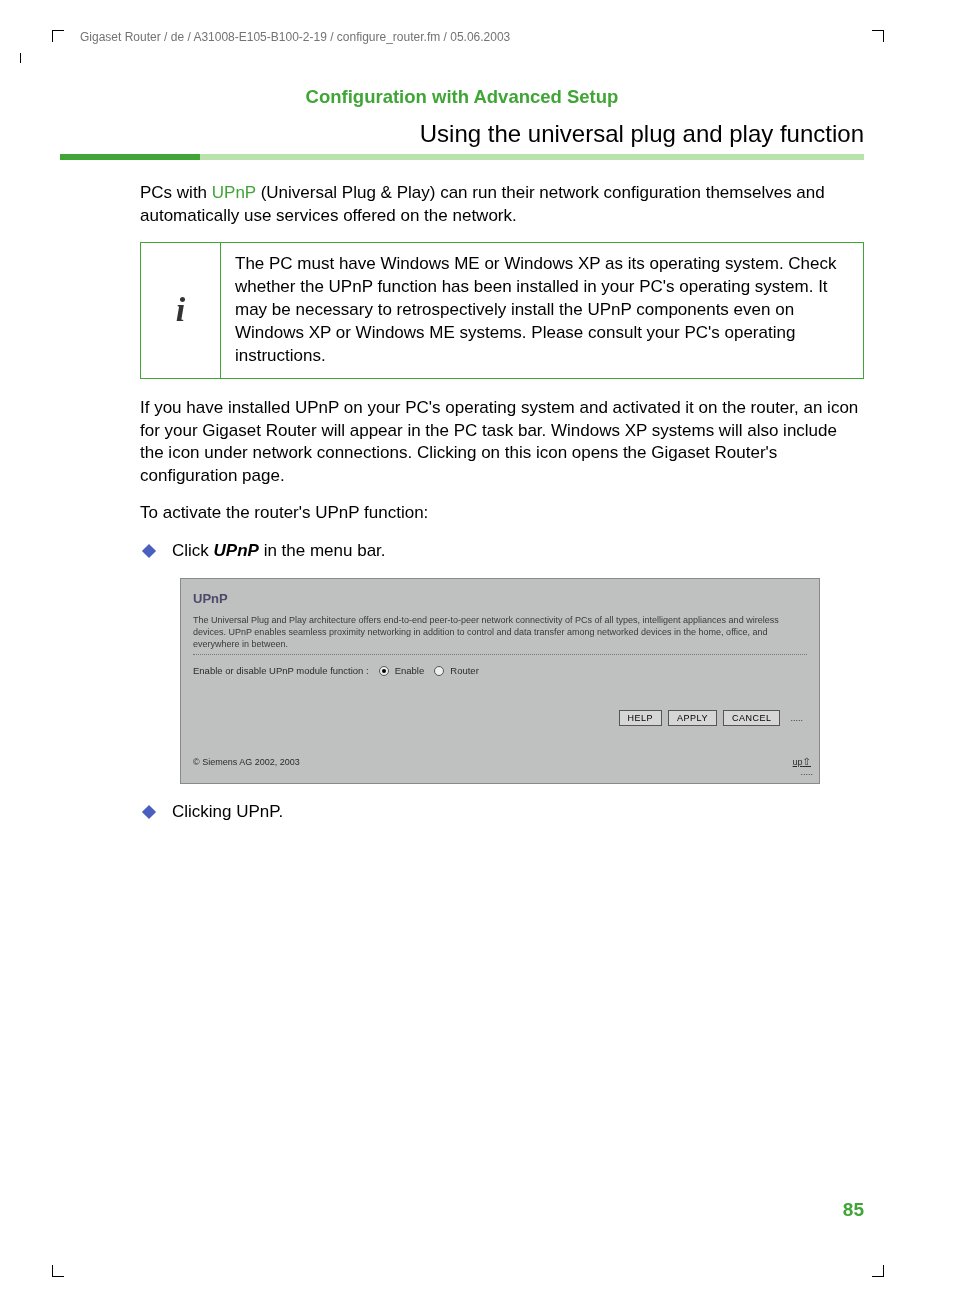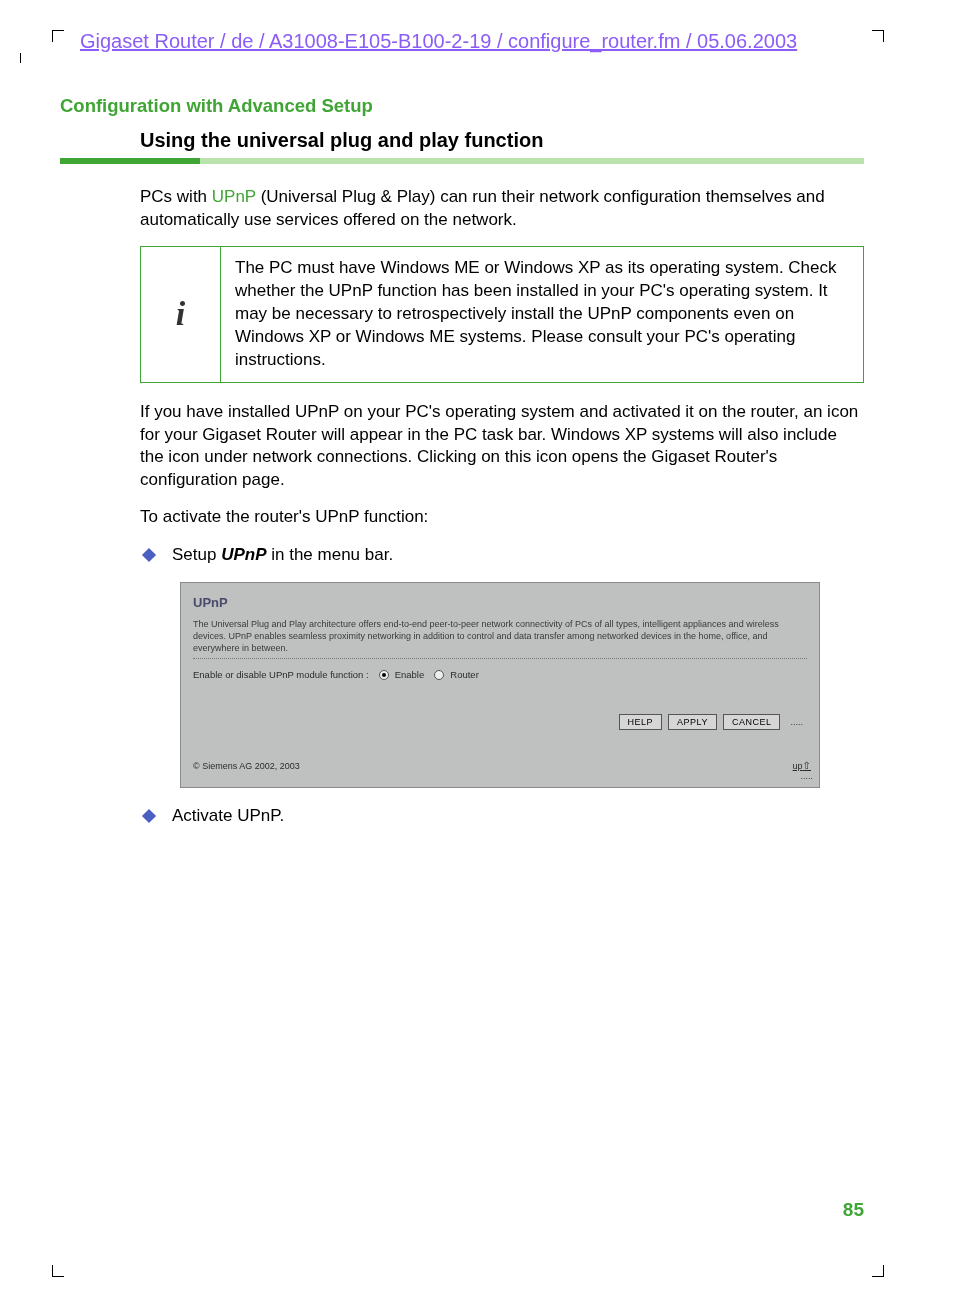--- a/index.html
+++ b/index.html
@@ -16,39 +16,39 @@
     width: 954px;
     height: 1307px;
     padding: 30px 90px 30px 60px;
   }
   .crop-tl { position:absolute; top:30px; left:52px; width:12px; height:12px; border-left:1px solid #000; border-top:1px solid #000; }
   .crop-tr { position:absolute; top:30px; right:70px; width:12px; height:12px; border-right:1px solid #000; border-top:1px solid #000; }
   .crop-bl { position:absolute; bottom:30px; left:52px; width:12px; height:12px; border-left:1px solid #000; border-bottom:1px solid #000; }
   .crop-br { position:absolute; bottom:30px; right:70px; width:12px; height:12px; border-right:1px solid #000; border-bottom:1px solid #000; }
   .side-tick { position:absolute; top:53px; left:20px; height:10px; border-left:1px solid #000; }
   .header-path {
-    font-size: 20px;
+    font-size: 12px;
     margin: 0 0 0 20px;
-    color:#8b5cf6;
-    text-decoration:underline;
+    color:#737373;
   }
   .section-title {
     color: #3fa535;
     font-weight: bold;
     font-size: 18.5px;
-    text-align: left;
+    text-align: center;
     margin: 42px 0 12px 0;
   }
   .content {
     margin-left: 80px;
   }
   .h2 {
-    font-size: 20px;
-    font-weight: bold;
+    font-size: 24px;
+    font-weight: normal;
     margin: 0 0 6px 0;
+    text-align: right;
   }
   .green-rule-wrap {
     position: relative;
     margin-left: -80px;
     margin-bottom: 10px;
   }
   .green-rule-dark {
     height: 6px; width: 80px; background:#3fa535; display:inline-block; vertical-align:top;
   }
   .green-rule-light {
@@ -196,21 +196,21 @@
       <div class="info-text-cell">The PC must have Windows ME or Windows XP as its operating system. Check whether the UPnP function has been installed in your PC's operating system. It may be necessary to retrospectively install the UPnP components even on Windows XP or Windows ME systems. Please consult your PC's operating instructions.</div>
     </div>
 
     <p class="body">If you have installed UPnP on your PC's operating system and activated it on the router, an icon for your Gigaset Router will appear in the PC task bar. Windows XP systems will also include the icon under network connections. Clicking on this icon opens the Gigaset Router's configuration page.</p>
     <p class="body">To activate the router's UPnP function:</p>
 
     <ul class="bullet-list">
       <li>
         <span class="diamond"></span>
         <span>
-          <span>Setup </span><span class="bold-italic">UPnP</span><span> in the menu bar.</span>
+          <span>Click </span><span class="bold-italic">UPnP</span><span> in the menu bar.</span>
         </span>
       </li>
     </ul>
 
     <div class="screenshot">
       <div class="screenshot-inner">
         <div class="ss-title">UPnP</div>
         <div class="ss-desc">The Universal Plug and Play architecture offers end-to-end peer-to-peer network connectivity of PCs of all types, intelligent appliances and wireless devices. UPnP enables seamless proximity networking in addition to control and data transfer among networked devices in the home, office, and everywhere in between.</div>
         <div class="ss-divider"></div>
         <div class="ss-radio-row">
@@ -233,20 +233,20 @@
           <span>up</span>
           <span class="ss-up-arrow">⇧</span>
         </span>
       </div>
       <div class="ss-corner-dots">.....</div>
     </div>
 
     <ul class="bullet-list">
       <li>
         <span class="diamond"></span>
-        <span>Activate UPnP.</span>
+        <span>Clicking UPnP.</span>
       </li>
     </ul>
 
   </div>
 
   <div class="page-number">85</div>
 </div>
 
 </body></html>

